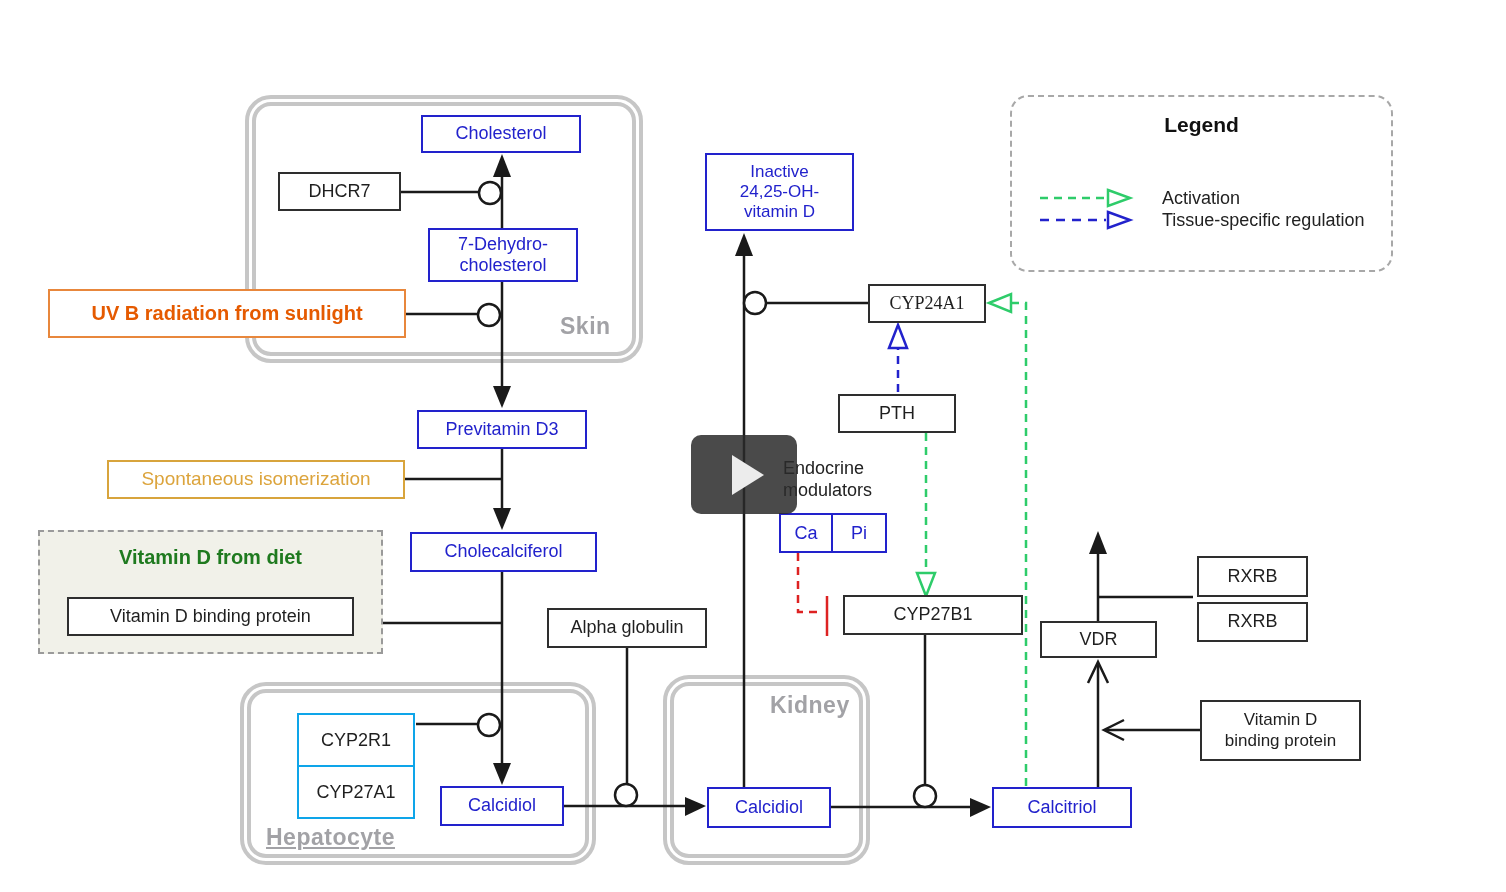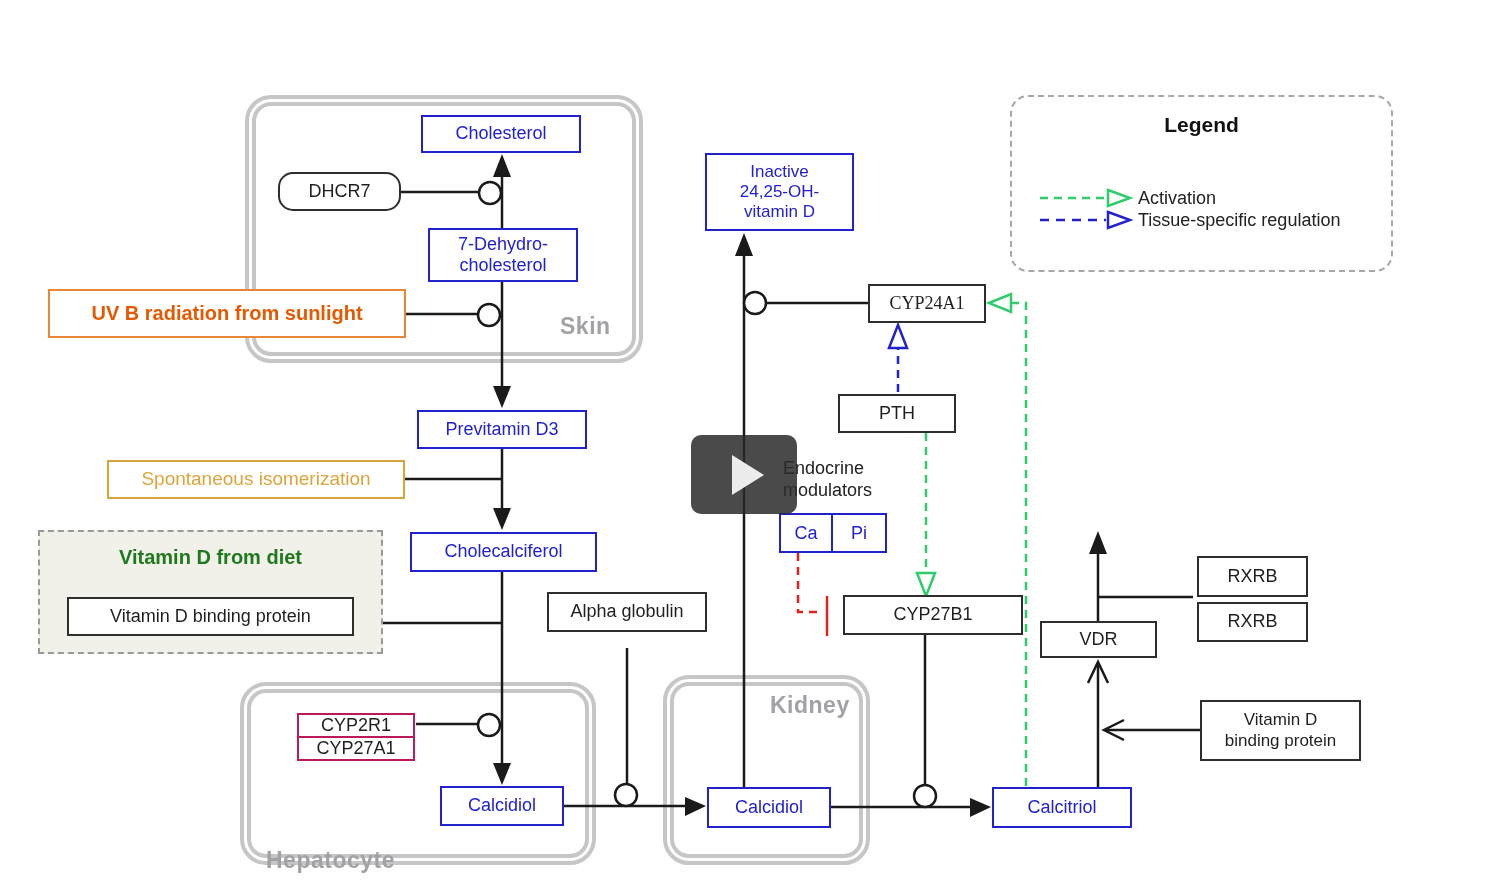--- a/index.html
+++ b/index.html
@@ -21,42 +21,42 @@
   .n-black{border:2px solid #2e2e2e;color:#1f1f1f;}
   .lbl-uvb{border:2px solid #e8873c;color:#e55a00;font-weight:bold;font-size:20px;}
   .lbl-gold{border:2px solid #d8a43c;color:#dca43c;font-size:19px;}
   .group-diet{position:absolute;border:2px dashed #9a9a9a;background:#f1f1e9;z-index:3;box-sizing:border-box;}
   .diet-title{position:absolute;left:0;right:0;top:14px;text-align:center;color:#1f7a1f;font-weight:bold;font-size:20px;}
   .free-text{position:absolute;z-index:4;font-size:18px;color:#222;line-height:1.2;white-space:pre-line;}
   .pair{position:absolute;display:flex;z-index:4;}
   .pair .cell{box-sizing:border-box;display:flex;align-items:center;justify-content:center;background:#fff;}
   .capi .cell{border:2px solid #2222cc;color:#2222cc;font-size:18px;height:40px;}
   .stack{position:absolute;display:flex;flex-direction:column;z-index:4;}
-  .stack .cell{box-sizing:border-box;border:2px solid #be185d;color:#1f1f1f;background:#fff;
-    display:flex;align-items:center;justify-content:center;font-size:18px;height:25px;}
+  .stack .cell{box-sizing:border-box;border:2px solid #0ea5e9;color:#1f1f1f;background:#fff;
+    display:flex;align-items:center;justify-content:center;font-size:18px;height:54px;}
   .stack .cell+ .cell{margin-top:-2px;}
   .legend{position:absolute;left:1010px;top:95px;width:383px;height:177px;border:2px dashed #a8a8a8;border-radius:18px;z-index:4;background:#fff;box-sizing:border-box;}
   .legend-title{position:absolute;left:0;right:0;top:16px;text-align:center;font-weight:bold;font-size:21px;color:#111;}
-  .legend-row{position:absolute;left:26px;display:flex;align-items:flex-end;height:22px;}
+  .legend-row{position:absolute;left:26px;display:flex;align-items:flex-end;gap:24px;height:22px;}
   .legend-row .txt{font-size:18px;color:#222;white-space:nowrap;}
   .play{position:absolute;left:691px;top:435px;width:106px;height:79px;background:rgba(42,42,42,0.85);
     border-radius:10px;z-index:6;display:flex;align-items:center;justify-content:center;cursor:pointer;}
   .play .tri{width:0;height:0;border-left:32px solid #ececec;border-top:20px solid transparent;border-bottom:20px solid transparent;margin-left:8px;}
 </style>
 </head>
 <body>
 
 <div class="stage">
 
 
   <div class="compartment" style="left:245px;top:95px;width:390px;height:260px;"></div>
   <div class="compartment" style="left:240px;top:682px;width:348px;height:175px;"></div>
   <div class="compartment" style="left:663px;top:675px;width:199px;height:182px;"></div>
   <div class="comp-label" style="left:560px;top:313px;">Skin</div>
-  <div class="comp-label" style="left:266px;top:847px;">Hepatocyte</div>
+  <div class="comp-label" style="left:266px;top:824px;text-decoration:underline;">Hepatocyte</div>
   <div class="comp-label" style="left:770px;top:692px;">Kidney</div>
 
   <svg class="wires" width="1506" height="892" viewBox="0 0 1506 892">
     <g stroke="#1a1a1a" stroke-width="2.5" fill="none">
       <line x1="502" y1="176" x2="502" y2="228"></line>
       <line x1="502" y1="281" x2="502" y2="387"></line>
       <line x1="401" y1="192" x2="480" y2="192"></line>
       <line x1="406" y1="314" x2="479" y2="314"></line>
       <line x1="502" y1="448" x2="502" y2="509"></line>
       <line x1="405" y1="479" x2="501" y2="479"></line>
@@ -108,34 +108,34 @@
       <path d="M1026,786 L1026,303 L1004,303" stroke="#2ecc6a" stroke-width="2.5" fill="none" stroke-dasharray="8 6"></path>
       <polygon points="989,303 1011,294 1011,312" fill="#ffffff" stroke="#2ecc6a" stroke-width="2.5"></polygon>
     </g>
     <g>
       <path d="M798,553 L798,612 L819,612" stroke="#dd2222" stroke-width="2.5" fill="none" stroke-dasharray="8 6"></path>
       <line x1="827" y1="596" x2="827" y2="636" stroke="#dd2222" stroke-width="2.5"></line>
     </g>
   </svg>
 
   <div class="node n-blue" style="left:421px;top:115px;width:160px;height:38px;">Cholesterol</div>
-  <div class="node n-black" style="left:278px;top:172px;width:123px;height:39px;border-radius:15px;">DHCR7</div>
+  <div class="node n-black" style="left:278px;top:172px;width:123px;height:39px;">DHCR7</div>
   <div class="node n-blue" style="left:428px;top:228px;width:150px;height:54px;">7-Dehydro-
 cholesterol</div>
   <div class="node lbl-uvb" style="left:48px;top:289px;width:358px;height:49px;">UV B radiation from sunlight</div>
   <div class="node n-blue" style="left:417px;top:410px;width:170px;height:39px;">Previtamin D3</div>
   <div class="node lbl-gold" style="left:107px;top:460px;width:298px;height:39px;">Spontaneous isomerization</div>
   <div class="node n-blue" style="left:410px;top:532px;width:187px;height:40px;">Cholecalciferol</div>
 
   <div class="group-diet" style="left:38px;top:530px;width:345px;height:124px;">
     <div class="diet-title">Vitamin D from diet</div>
   </div>
   <div class="node n-black" style="left:67px;top:597px;width:287px;height:39px;">Vitamin D binding protein</div>
 
-  <div class="node n-black" style="left:547px;top:592px;width:160px;height:40px;">Alpha globulin</div>
+  <div class="node n-black" style="left:547px;top:608px;width:160px;height:40px;">Alpha globulin</div>
 
   <div class="stack" style="left:297px;top:713px;width:118px;">
     <div class="cell">CYP2R1</div>
     <div class="cell">CYP27A1</div>
   </div>
   <div class="node n-blue" style="left:440px;top:786px;width:124px;height:40px;">Calcidiol</div>
   <div class="node n-blue" style="left:707px;top:787px;width:124px;height:41px;">Calcidiol</div>
 
   <div class="node n-blue" style="left:705px;top:153px;width:149px;height:78px;font-size:17px;">Inactive
 24,25-OH-

